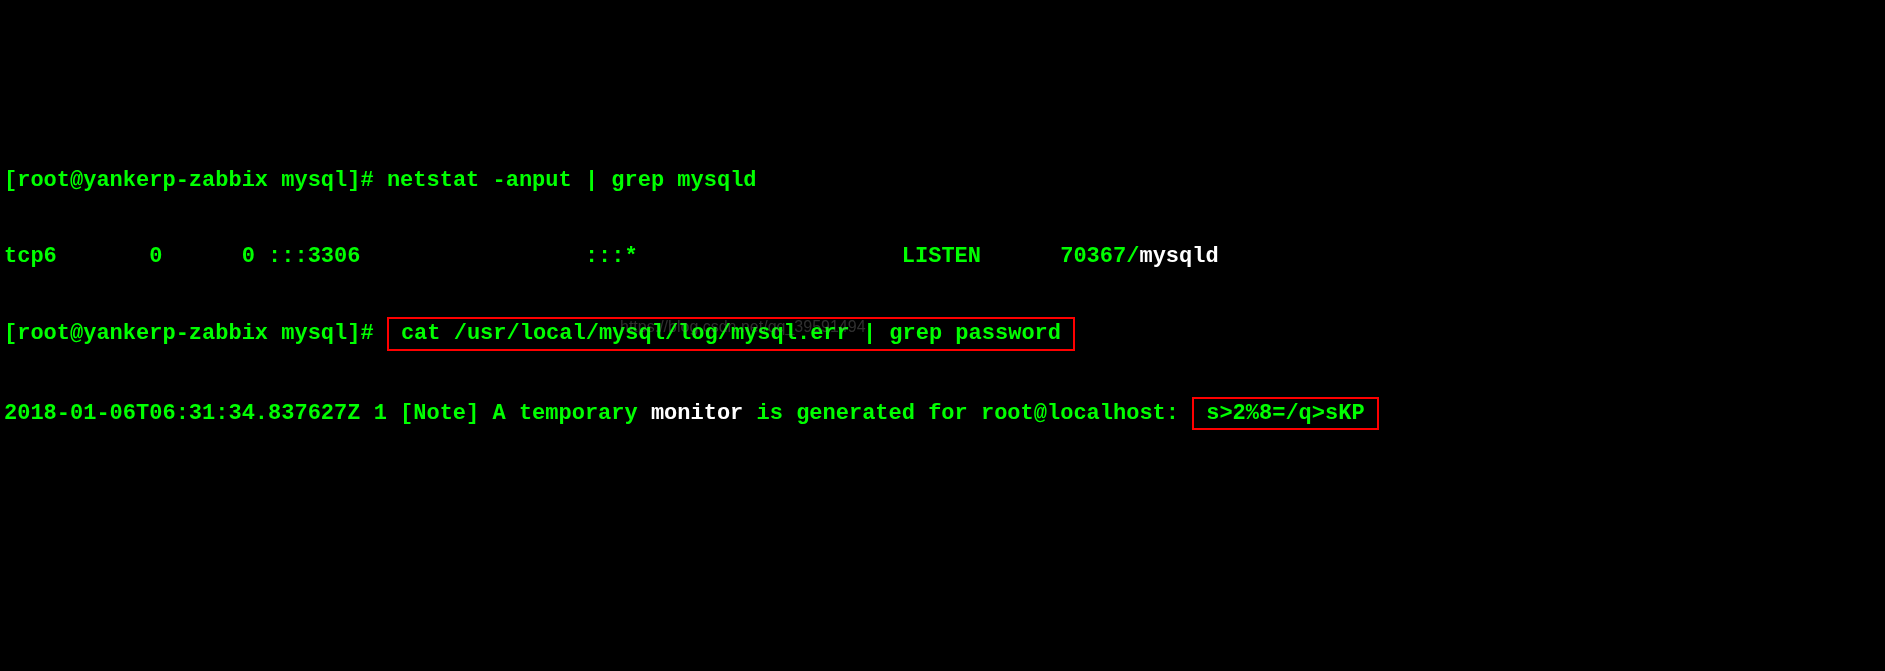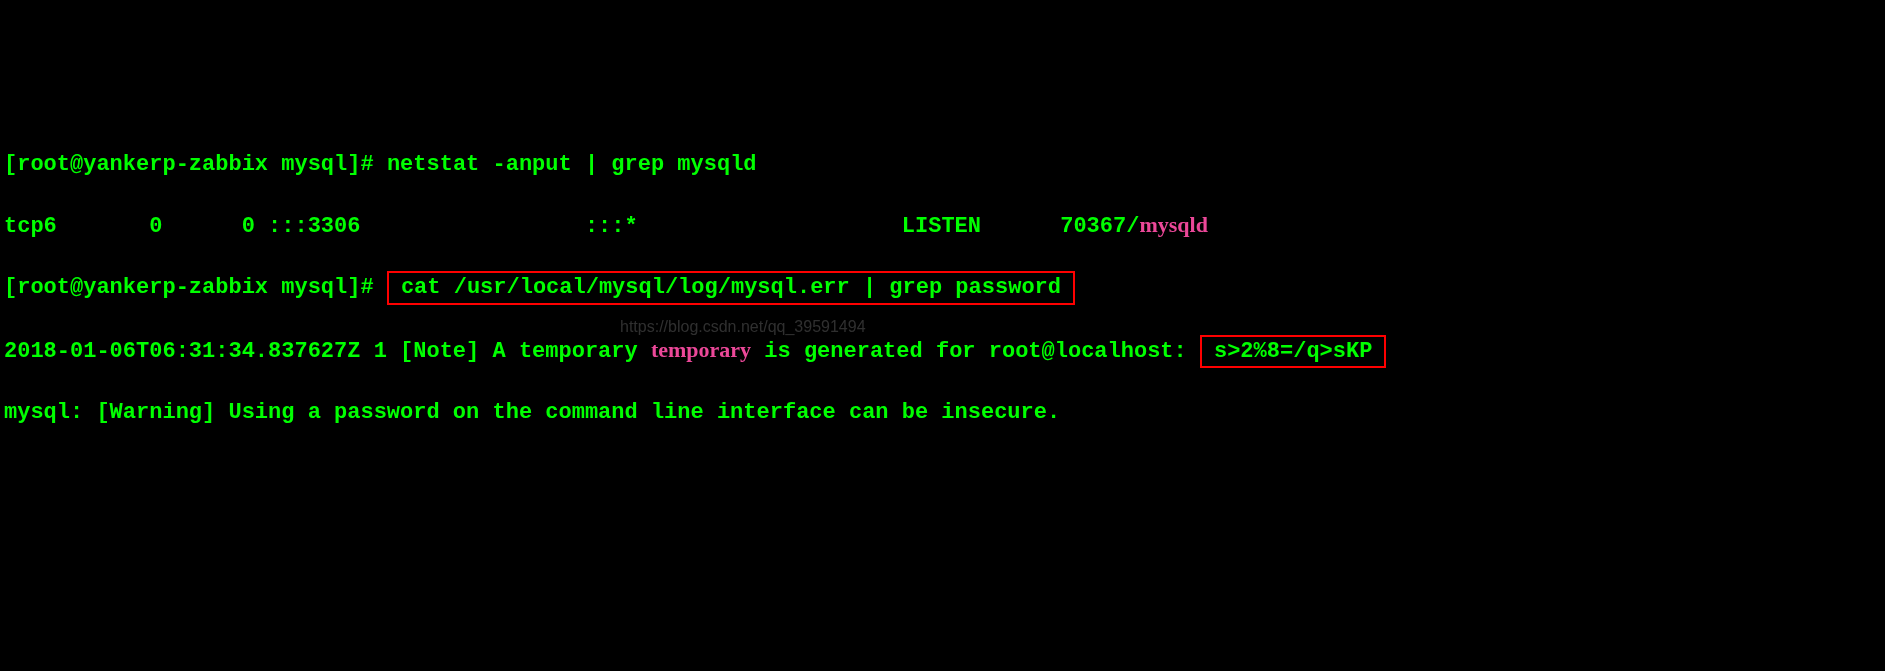--- a/index.html
+++ b/index.html
@@ -12,51 +12,50 @@
       font-family: 'Courier New', monospace;
       font-size: 22px;
       font-weight: bold;
       line-height: 1.35;
       color: #00ff00;
       padding: 2px 4px;
       white-space: pre;
       overflow: hidden;
       width: 1885px;
     }
-    .red { color: #ec4899; font-family: Liberation Serif, serif; }
+    .red { color: #ffffff; }
     .highlight-box {
       border: 2px solid #ff0000;
       padding: 0 12px;
       display: inline-block;
     }
     .watermark {
       position: absolute;
       color: #888;
       font-size: 16px;
       opacity: 0.35;
       left: 620px;
       top: 282px;
       font-weight: normal;
       font-family: sans-serif;
       pointer-events: none;
       margin-top: 34px;
     }
-    .line { display: block; }
+    .line { display: block; margin-top: 16px; }
   </style>
 </head>
 <body>
 
 
 
 <div class="terminal">
 <span class="line"><span>[root@yankerp-zabbix mysql]# </span><span>netstat -anput | grep mysqld</span></span>
 <span class="line"><span>tcp6</span>       <span>0</span>      <span>0</span> <span>:::3306</span>                 <span>:::*</span>                    <span>LISTEN</span>      <span>70367/</span><span class="red">mysqld</span></span>
 <span class="line"><span>[root@yankerp-zabbix mysql]# </span><span class="highlight-box">cat /usr/local/mysql/log/mysql.err | grep password</span></span>
-<span class="line"><span>2018-01-06T06:31:34.837627Z 1 [Note] A temporary </span><span class="red">temporary</span><span> is generated for root@localhost: </span><span class="highlight-box">s&gt;2%8=/q&gt;sKP</span></span>
-<span class="line">mysql: [Warning] Using a password on the command line interface can be insecure.</span>
+<span class="line"><span>2018-01-06T06:31:34.837627Z 1 [Note] A temporary </span><span class="red">monitor</span><span> is generated for root@localhost: </span><span class="highlight-box">s&gt;2%8=/q&gt;sKP</span></span>
 
 
 
 
 
 
 
 
 
 

